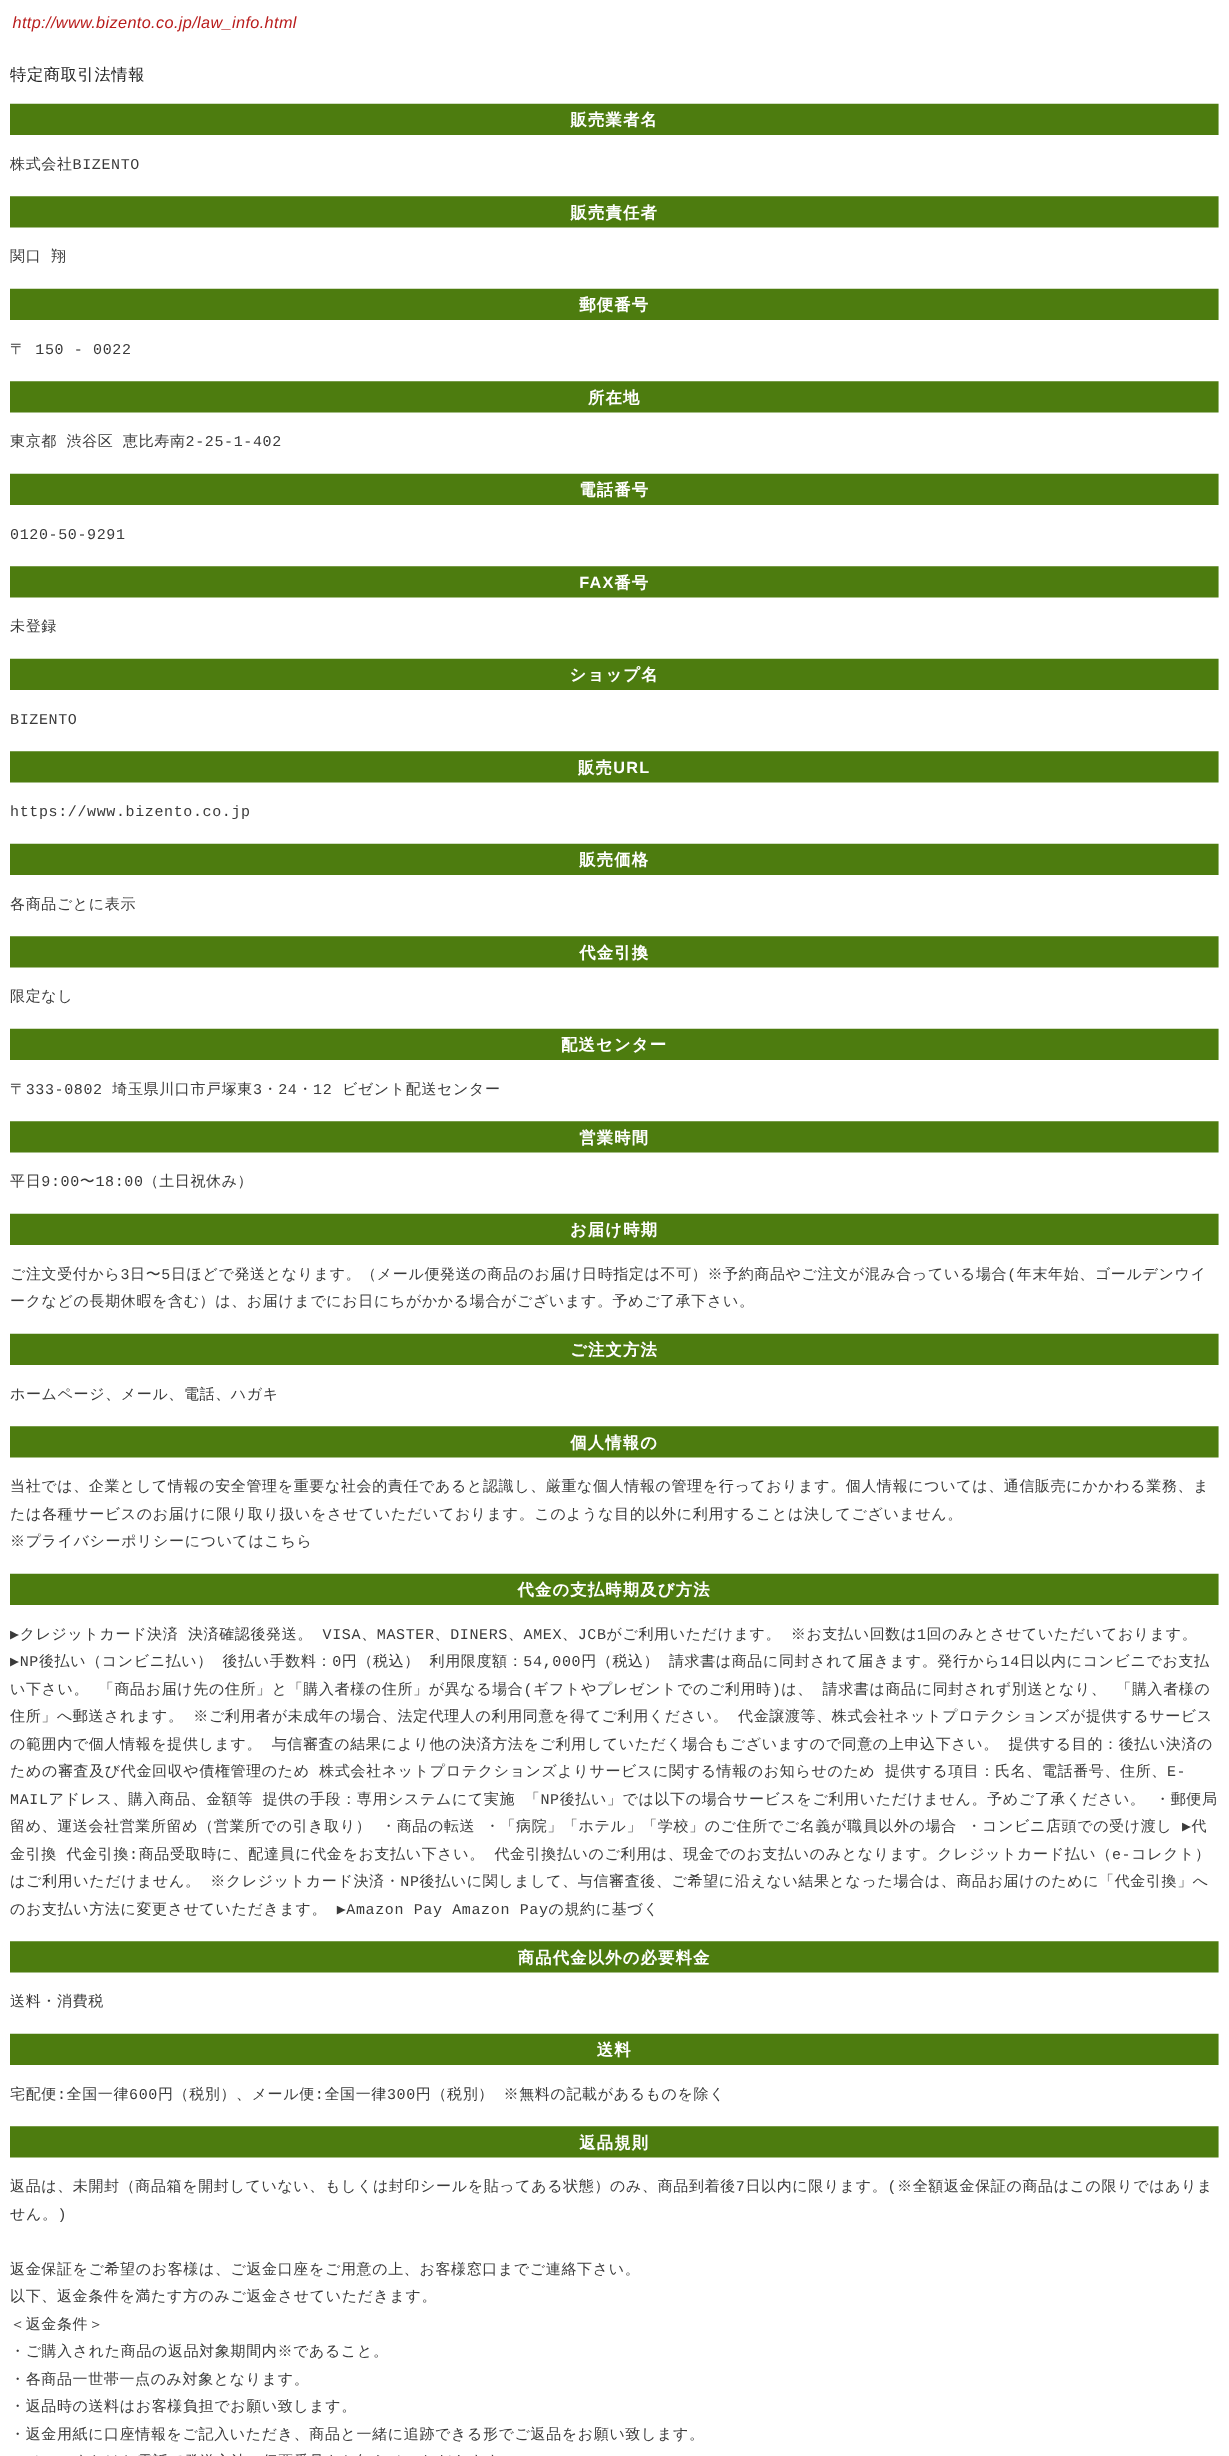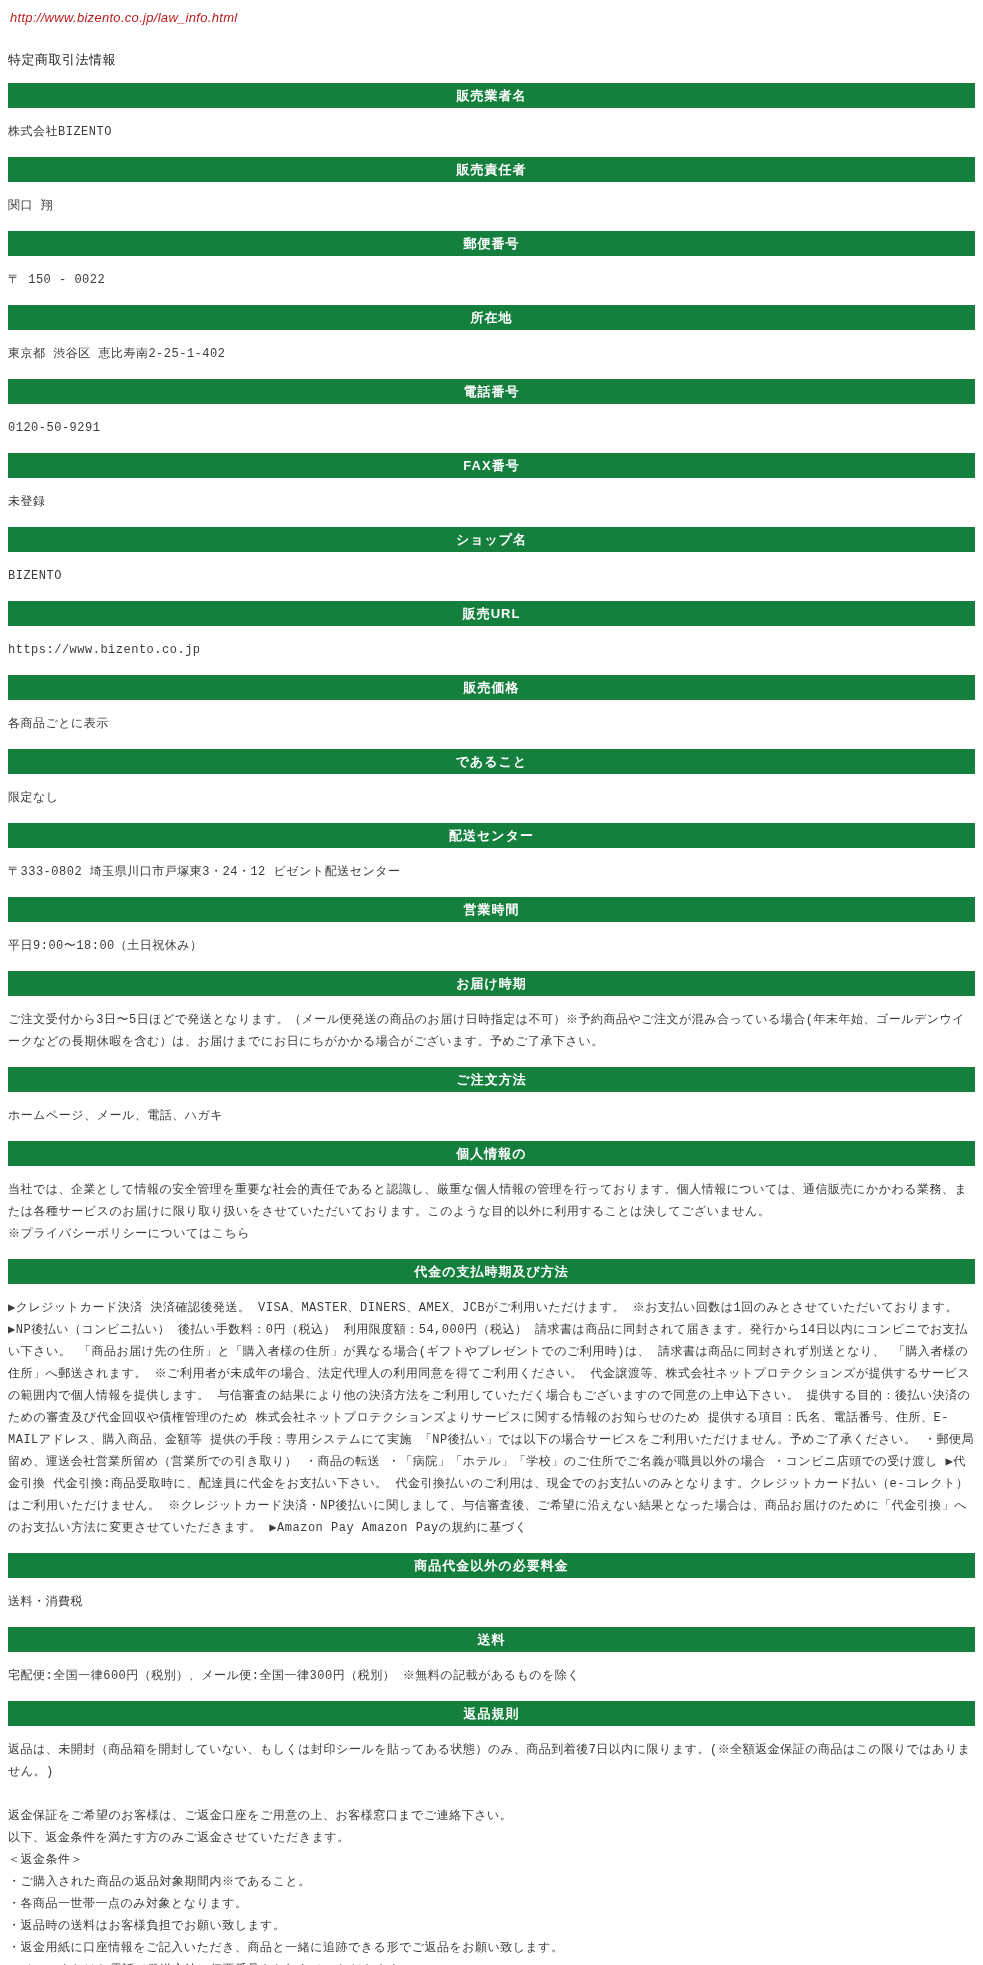--- a/index.html
+++ b/index.html
@@ -17,21 +17,21 @@
     font-style: italic;
   }
   .page-title {
     font-size: 13px;
     font-weight: normal;
     color: #222222;
     margin: 0 0 9px 0;
     letter-spacing: 0.5px;
   }
   .section-heading {
-    background: #15803d;
+    background: #4d7c0f;
     color: #ffffff;
     font-size: 13px;
     font-weight: bold;
     text-align: center;
     line-height: 15px;
     padding: 5px 0;
     margin: 14px 0 0 0;
     letter-spacing: 1px;
   }
   .section-body {
@@ -90,21 +90,21 @@
     <h2 class="section-heading">販売URL</h2>
     <p class="section-body">https://www.bizento.co.jp</p>
   </section>
 
   <section class="info-section">
     <h2 class="section-heading">販売価格</h2>
     <p class="section-body">各商品ごとに表示</p>
   </section>
 
   <section class="info-section">
-    <h2 class="section-heading">であること</h2>
+    <h2 class="section-heading">代金引換</h2>
     <p class="section-body">限定なし</p>
   </section>
 
   <section class="info-section">
     <h2 class="section-heading">配送センター</h2>
     <p class="section-body">〒333-0802 埼玉県川口市戸塚東3・24・12 ビゼント配送センター</p>
   </section>
 
   <section class="info-section">
     <h2 class="section-heading">営業時間</h2>

